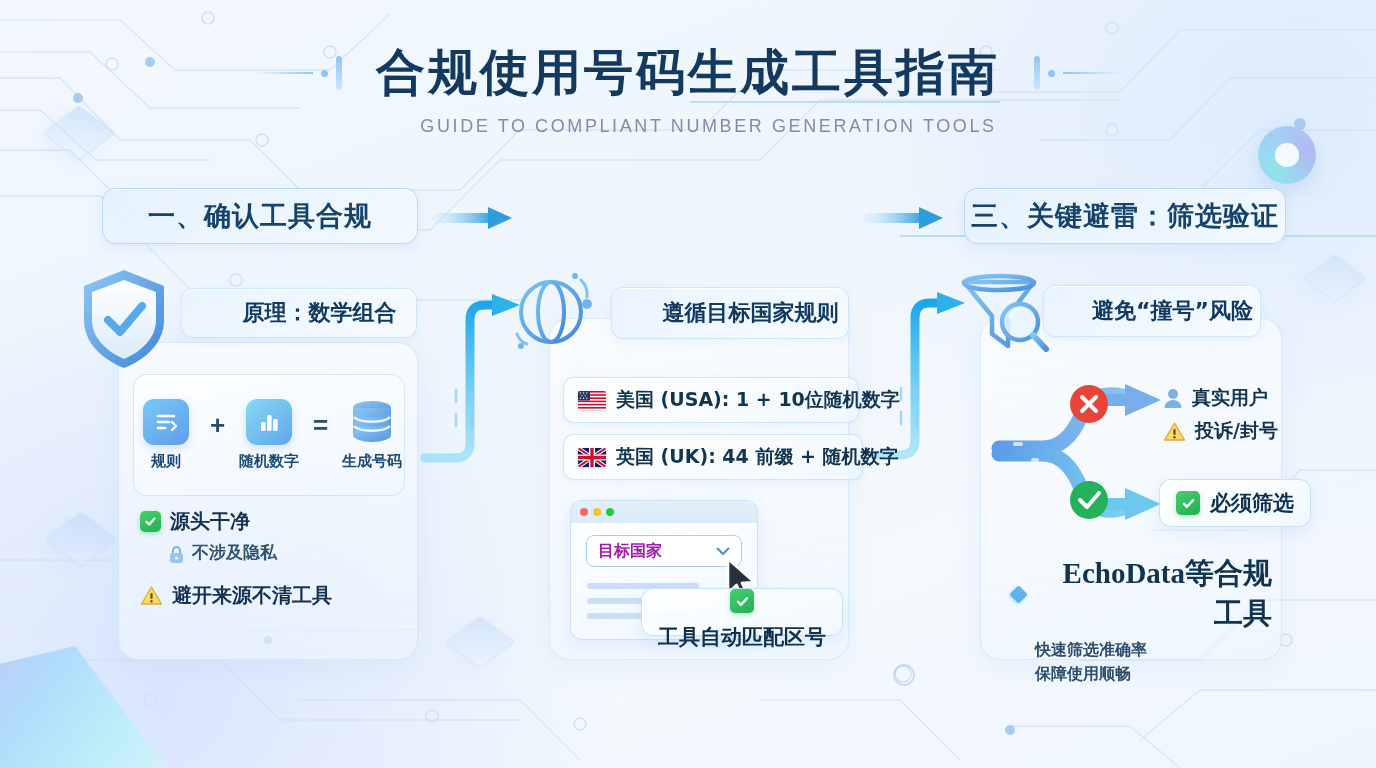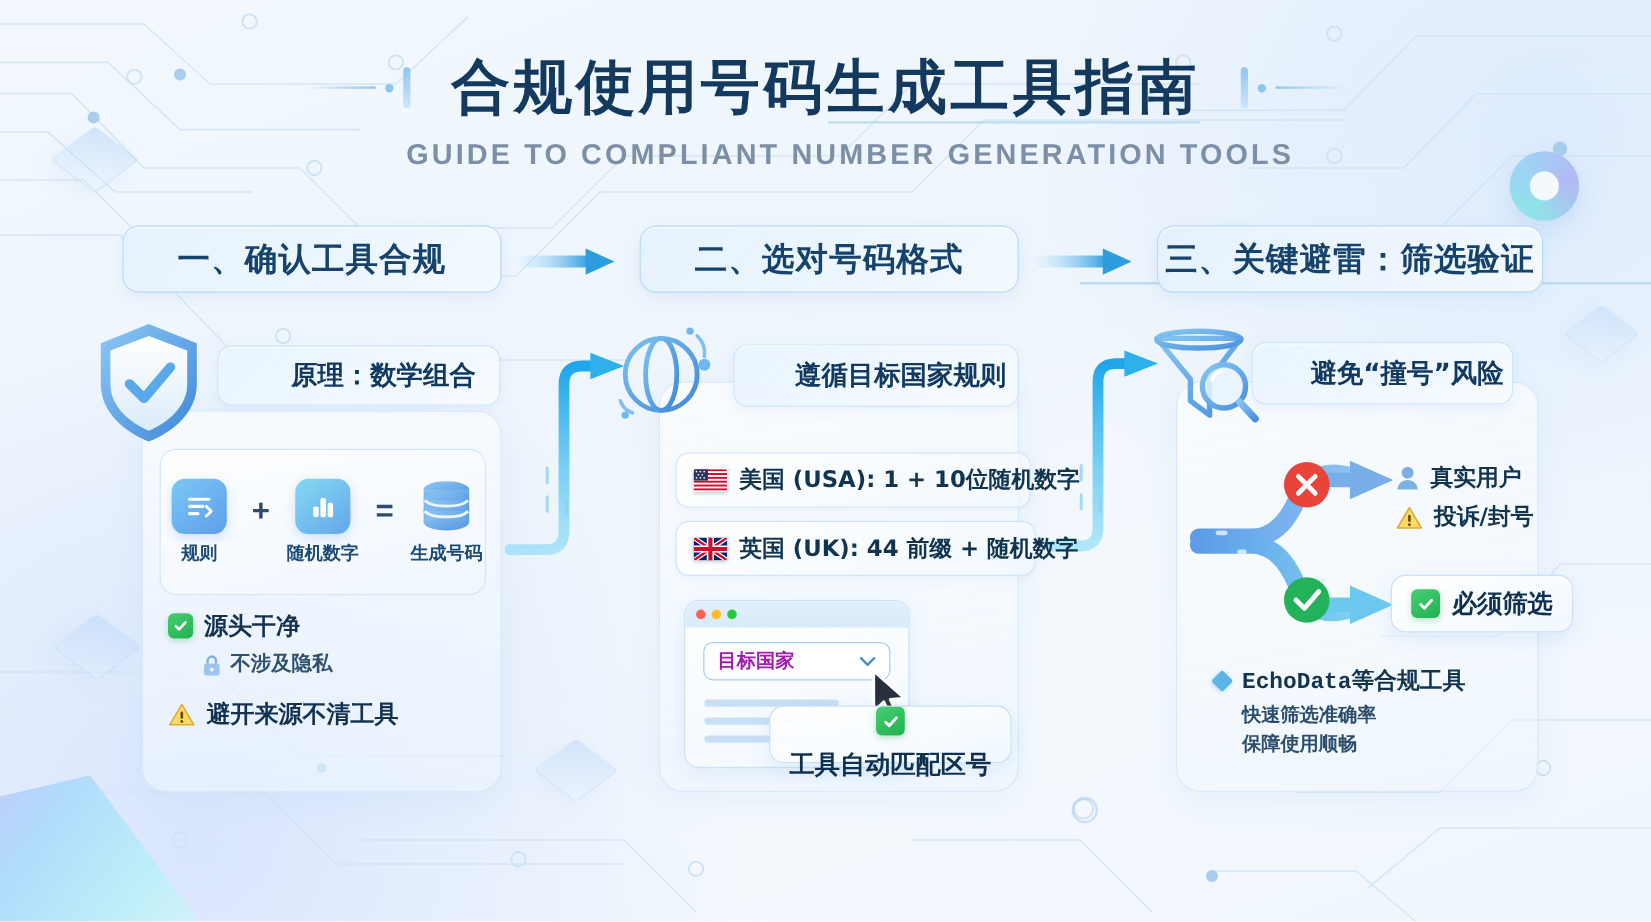--- a/index.html
+++ b/index.html
@@ -59,21 +59,21 @@
   }
   .title-deco { display: flex; align-items: center; gap: 8px; }
   .title-deco .bar { width: 6px; height: 34px; border-radius: 3px;
     background: linear-gradient(180deg,#8ec6f2,#cfe6fa); }
   .title-deco .line { width: 58px; height: 2px;
     background: linear-gradient(90deg, rgba(140,198,242,0), #8ec6f2); }
   .title-deco.right .line { background: linear-gradient(90deg, #8ec6f2, rgba(140,198,242,0)); }
   .title-deco .dot { width: 7px; height: 7px; border-radius: 50%; background: #8ec6f2; }
   .subtitle {
     margin-top: 10px;
-    font-size: 24px; letter-spacing: 2.6px; color: #7d8fa6; font-weight: 700; margin-left: 41px;
+    font-size: 18px; letter-spacing: 2.6px; color: #7d8fa6; font-weight: 400; margin-left: 41px;
   }
 
   
   .steps { position: absolute; top: 188px; left: 0; width: 100%; height: 60px; }
   .pill {
     position: absolute; top: 0; height: 56px;
     display: flex; align-items: center; justify-content: center;
     border-radius: 14px;
     background: linear-gradient(135deg, rgba(228,241,253,.95), rgba(243,249,255,.92));
     border: 1px solid rgba(176,212,245,.85);
@@ -203,22 +203,22 @@
     font-size: 19px; color: #12344f; font-weight: 700;
     font-family: "DejaVu Sans", "Liberation Sans", sans-serif; white-space: nowrap; }
   .out-user { left: 1163px; top: 385px; }
   .out-ban  { left: 1163px; top: 418px; }
 
   
   .tool-block { position: absolute; left: 1012px; top: 554px; width: 260px; }
   .tool-head { display: flex; align-items: center; gap: 10px; }
   .diamond { width: 13px; height: 13px; background: #5cb4e8; transform: rotate(45deg);
     border-radius: 2px; flex: 0 0 auto; box-shadow: 0 1px 4px rgba(80,160,220,.4); }
-  .tool-title { font-size: 19px; color: #12344f; font-weight: 700;
-    font-family: Liberation Mono, monospace; text-align: right; }
+  .tool-title { font-size: 29px; color: #12344f; font-weight: 700;
+    font-family: Liberation Serif, serif; text-align: right; }
   .tool-sub { margin: 4px 0 0 23px; font-size: 16px; color: #2c4e6c; line-height: 1.5;
     font-weight: 700; font-family: "DejaVu Sans", "Liberation Sans", sans-serif; }
 
   .abs { position: absolute; }
 </style>
 </head>
 <body>
 
 <div id="stage">
 
@@ -306,21 +306,20 @@
       <defs>
           <linearGradient id="sa1" x1="0" x2="1">
         <stop offset="0" stop-color="#bfe6fa" stop-opacity=".15"></stop>
         <stop offset="1" stop-color="#2d9de0"></stop>
           </linearGradient>
         </defs>
       <rect x="0" y="9" width="60" height="10" rx="5" fill="url(#sa1)"></rect>
       <path d="M56 3 L80 14 L56 25 Z" fill="#2d9de0"></path>
     </svg>
 
-    <div class="pill p2">二、选对号码格式</div>
 
     <svg class="step-arrow" style="left:863px;" viewBox="0 0 86 28">
       <rect x="0" y="9" width="60" height="10" rx="5" fill="url(#sa1)"></rect>
       <path d="M56 3 L80 14 L56 25 Z" fill="#2d9de0"></path>
     </svg>
 
     <div class="pill p3">三、关键避雷：筛选验证</div>
   </div>
 
   <svg class="bg-layer" width="1376" height="768" viewBox="0 0 1376 768">

